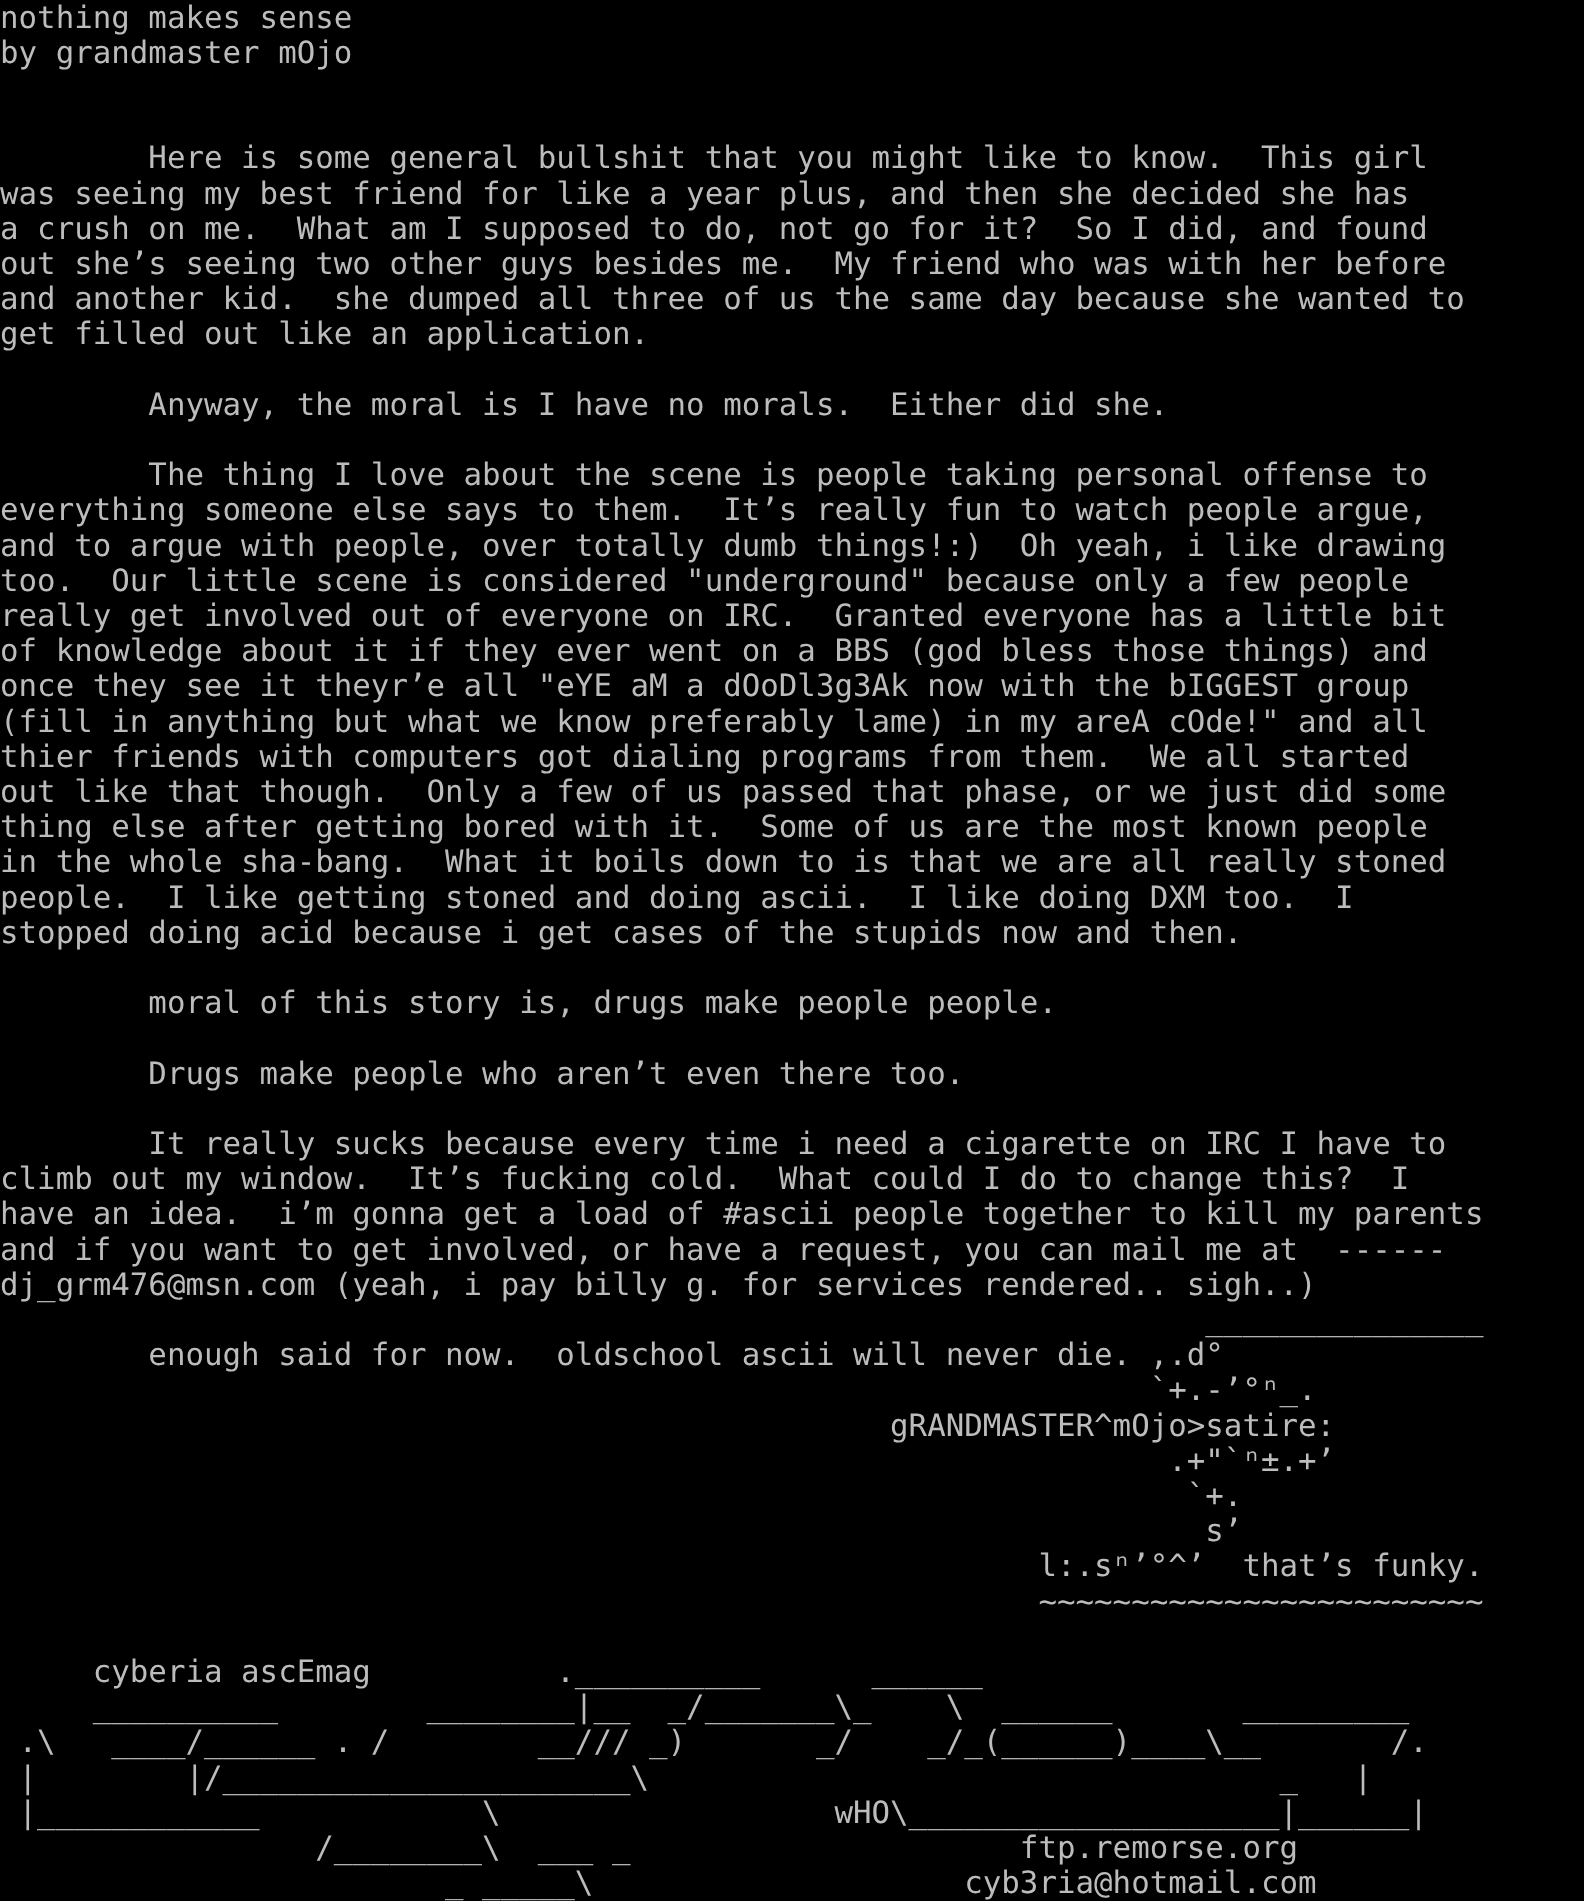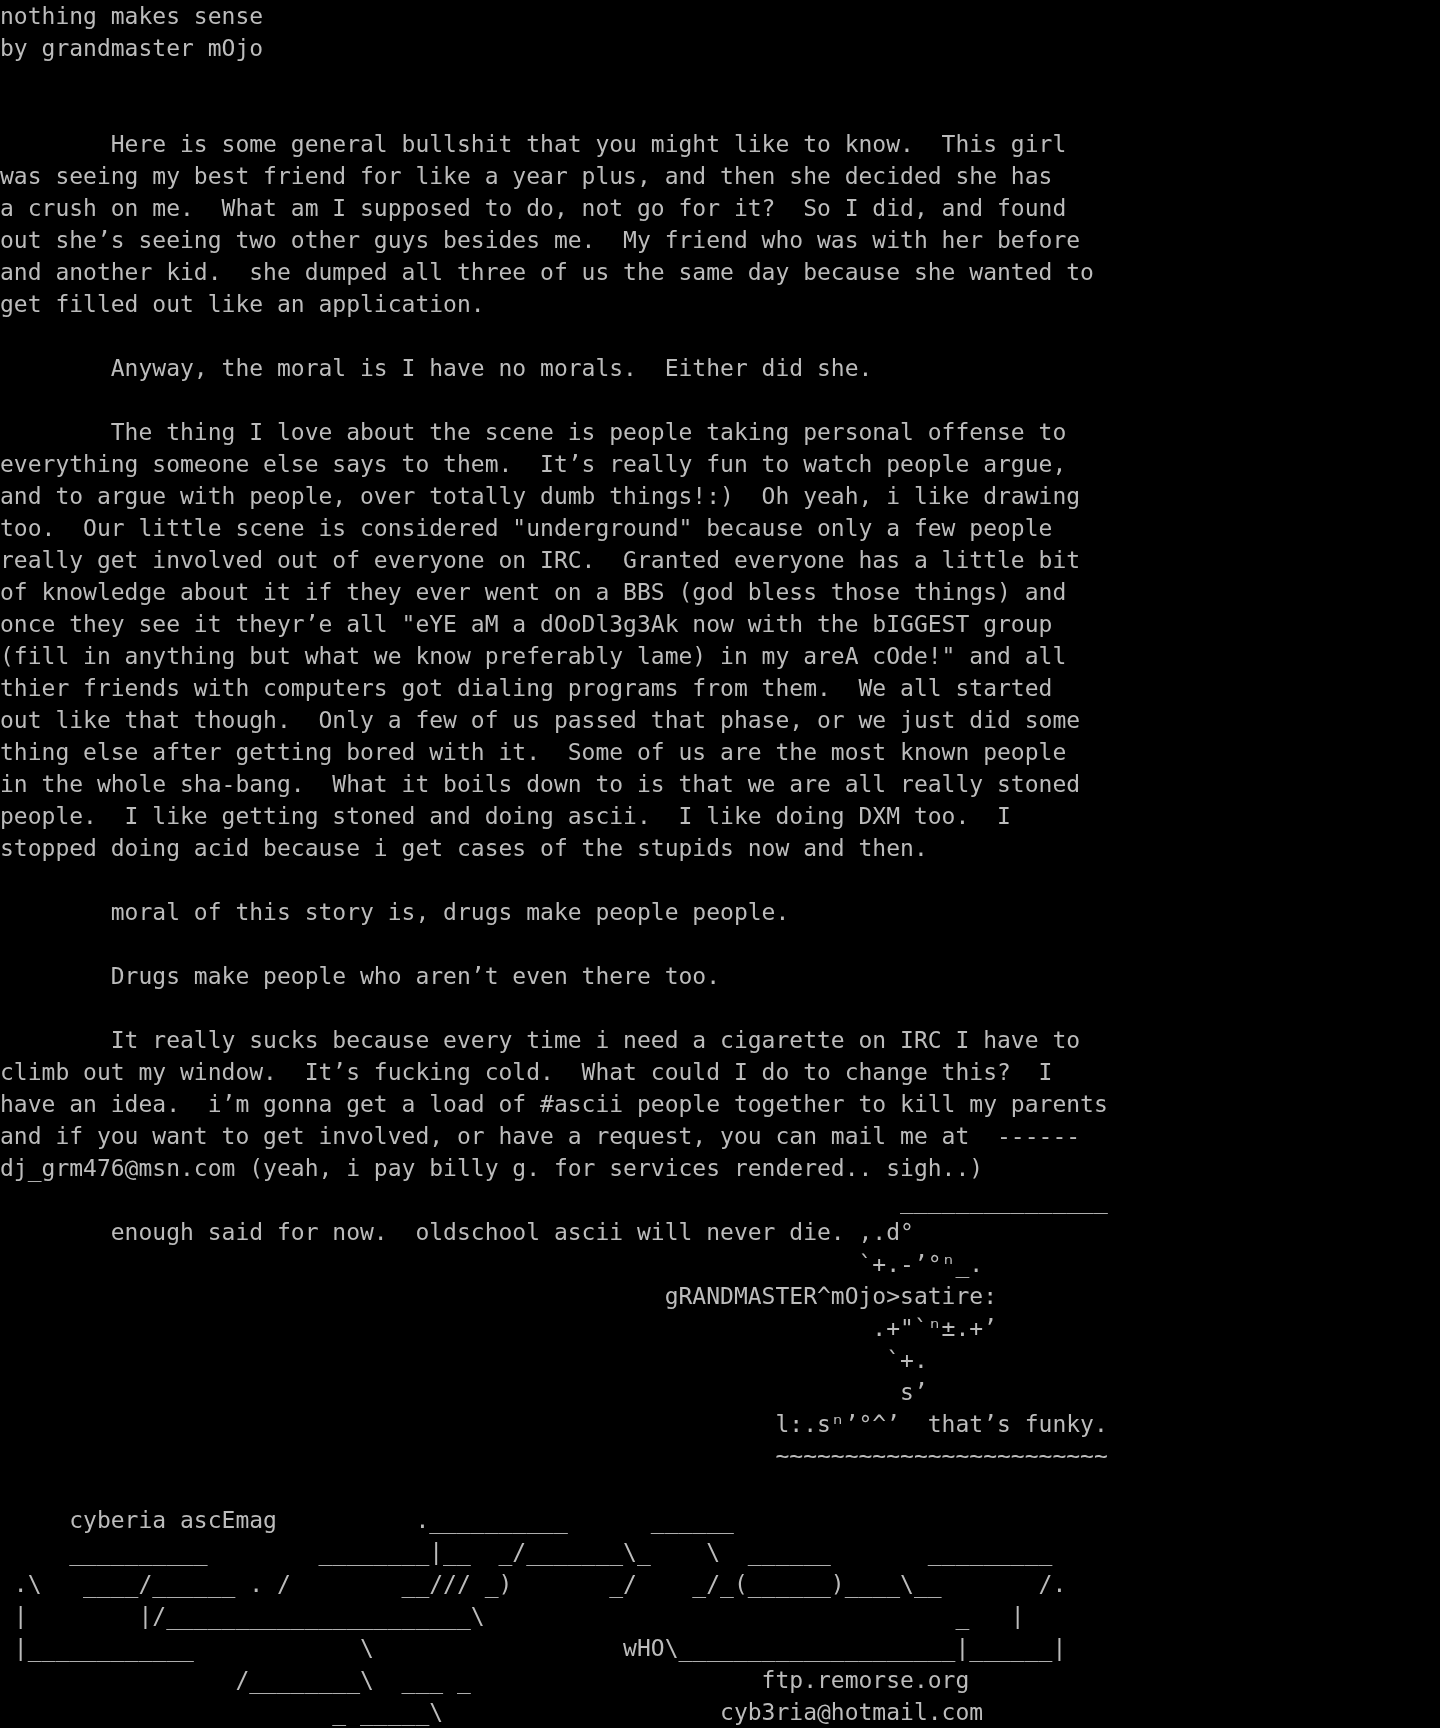--- a/index.html
+++ b/index.html
@@ -14,21 +14,21 @@
   .screen {
     position: relative;
     width: 1440px;
     height: 1728px;
     background: #000000;
   }
   pre.term {
     margin: 0;
     padding: 0;
     font-family: "DejaVu Sans Mono", monospace;
-    font-size: 23px;
+    font-size: 28px;
     line-height: 32px;
     letter-spacing: 0;
     color: #bcbcbc;
     white-space: pre;
   }
 </style>
 </head>
 <body style="background: rgb(0, 0, 0);">
 
 <main class="screen">

